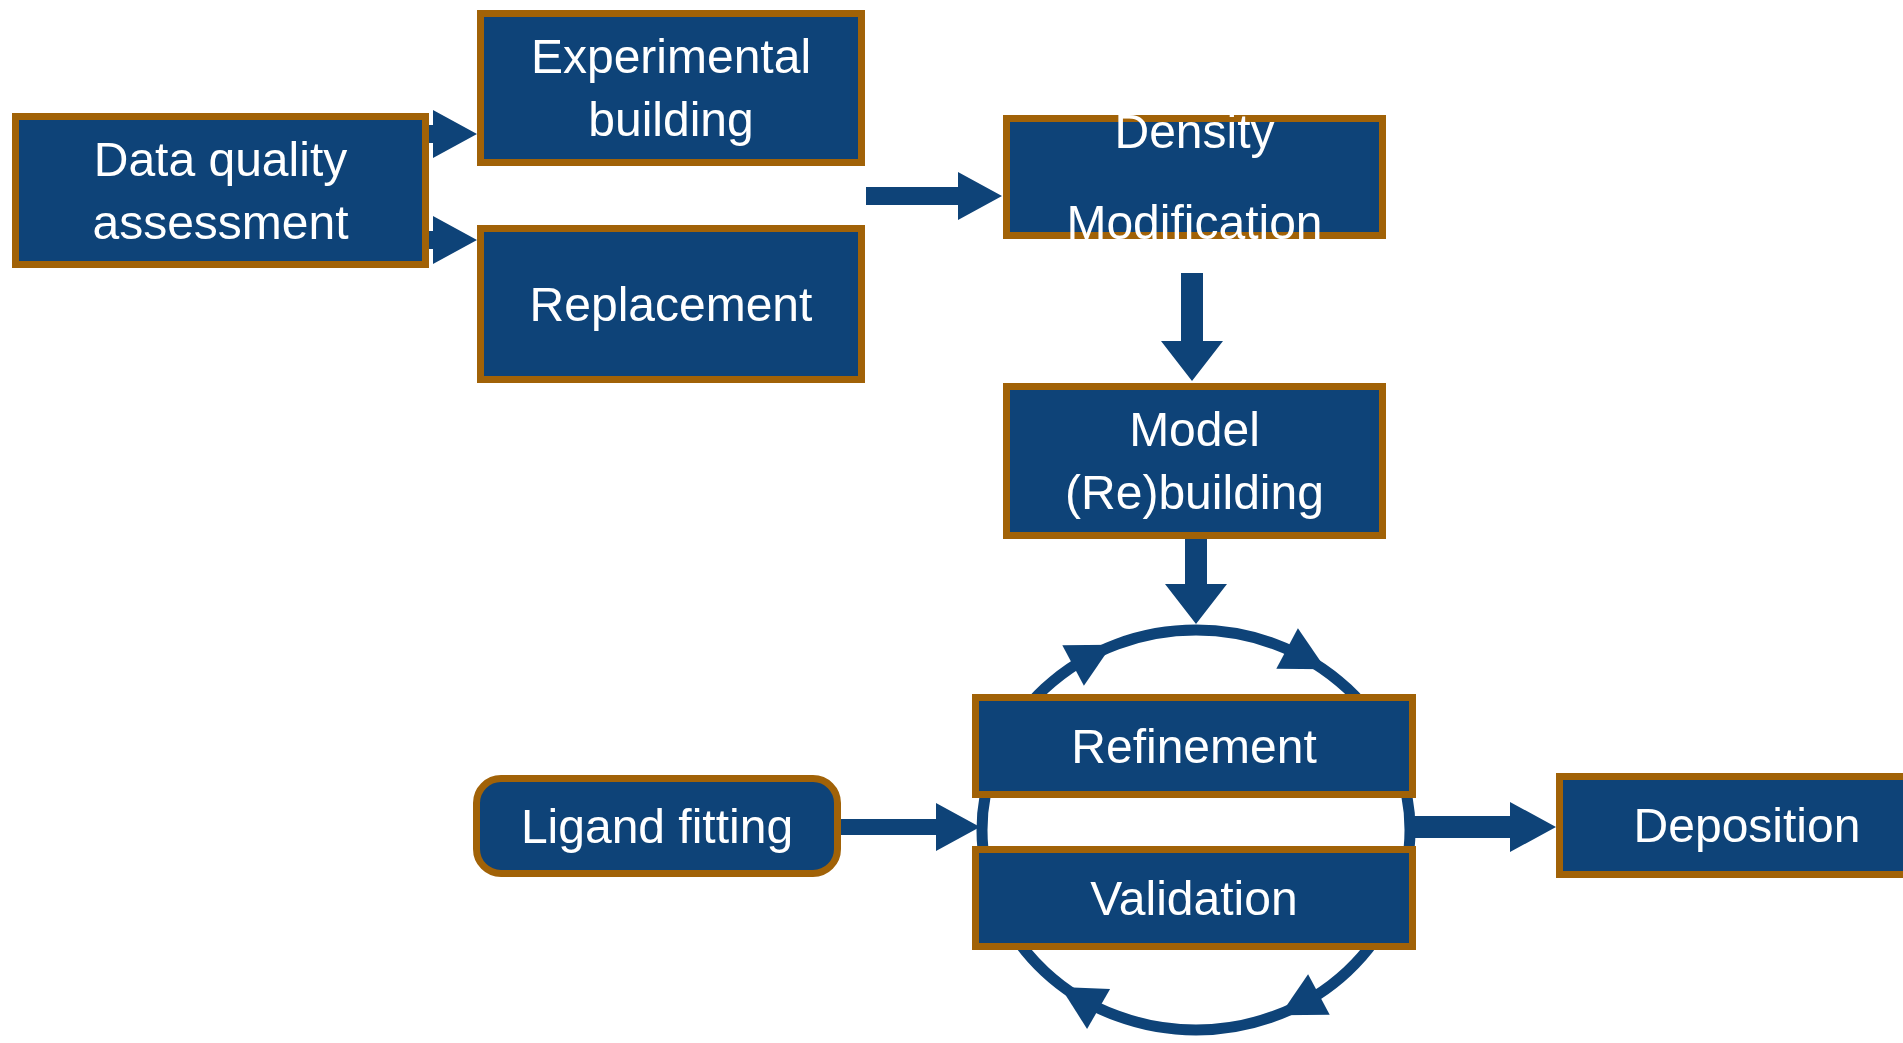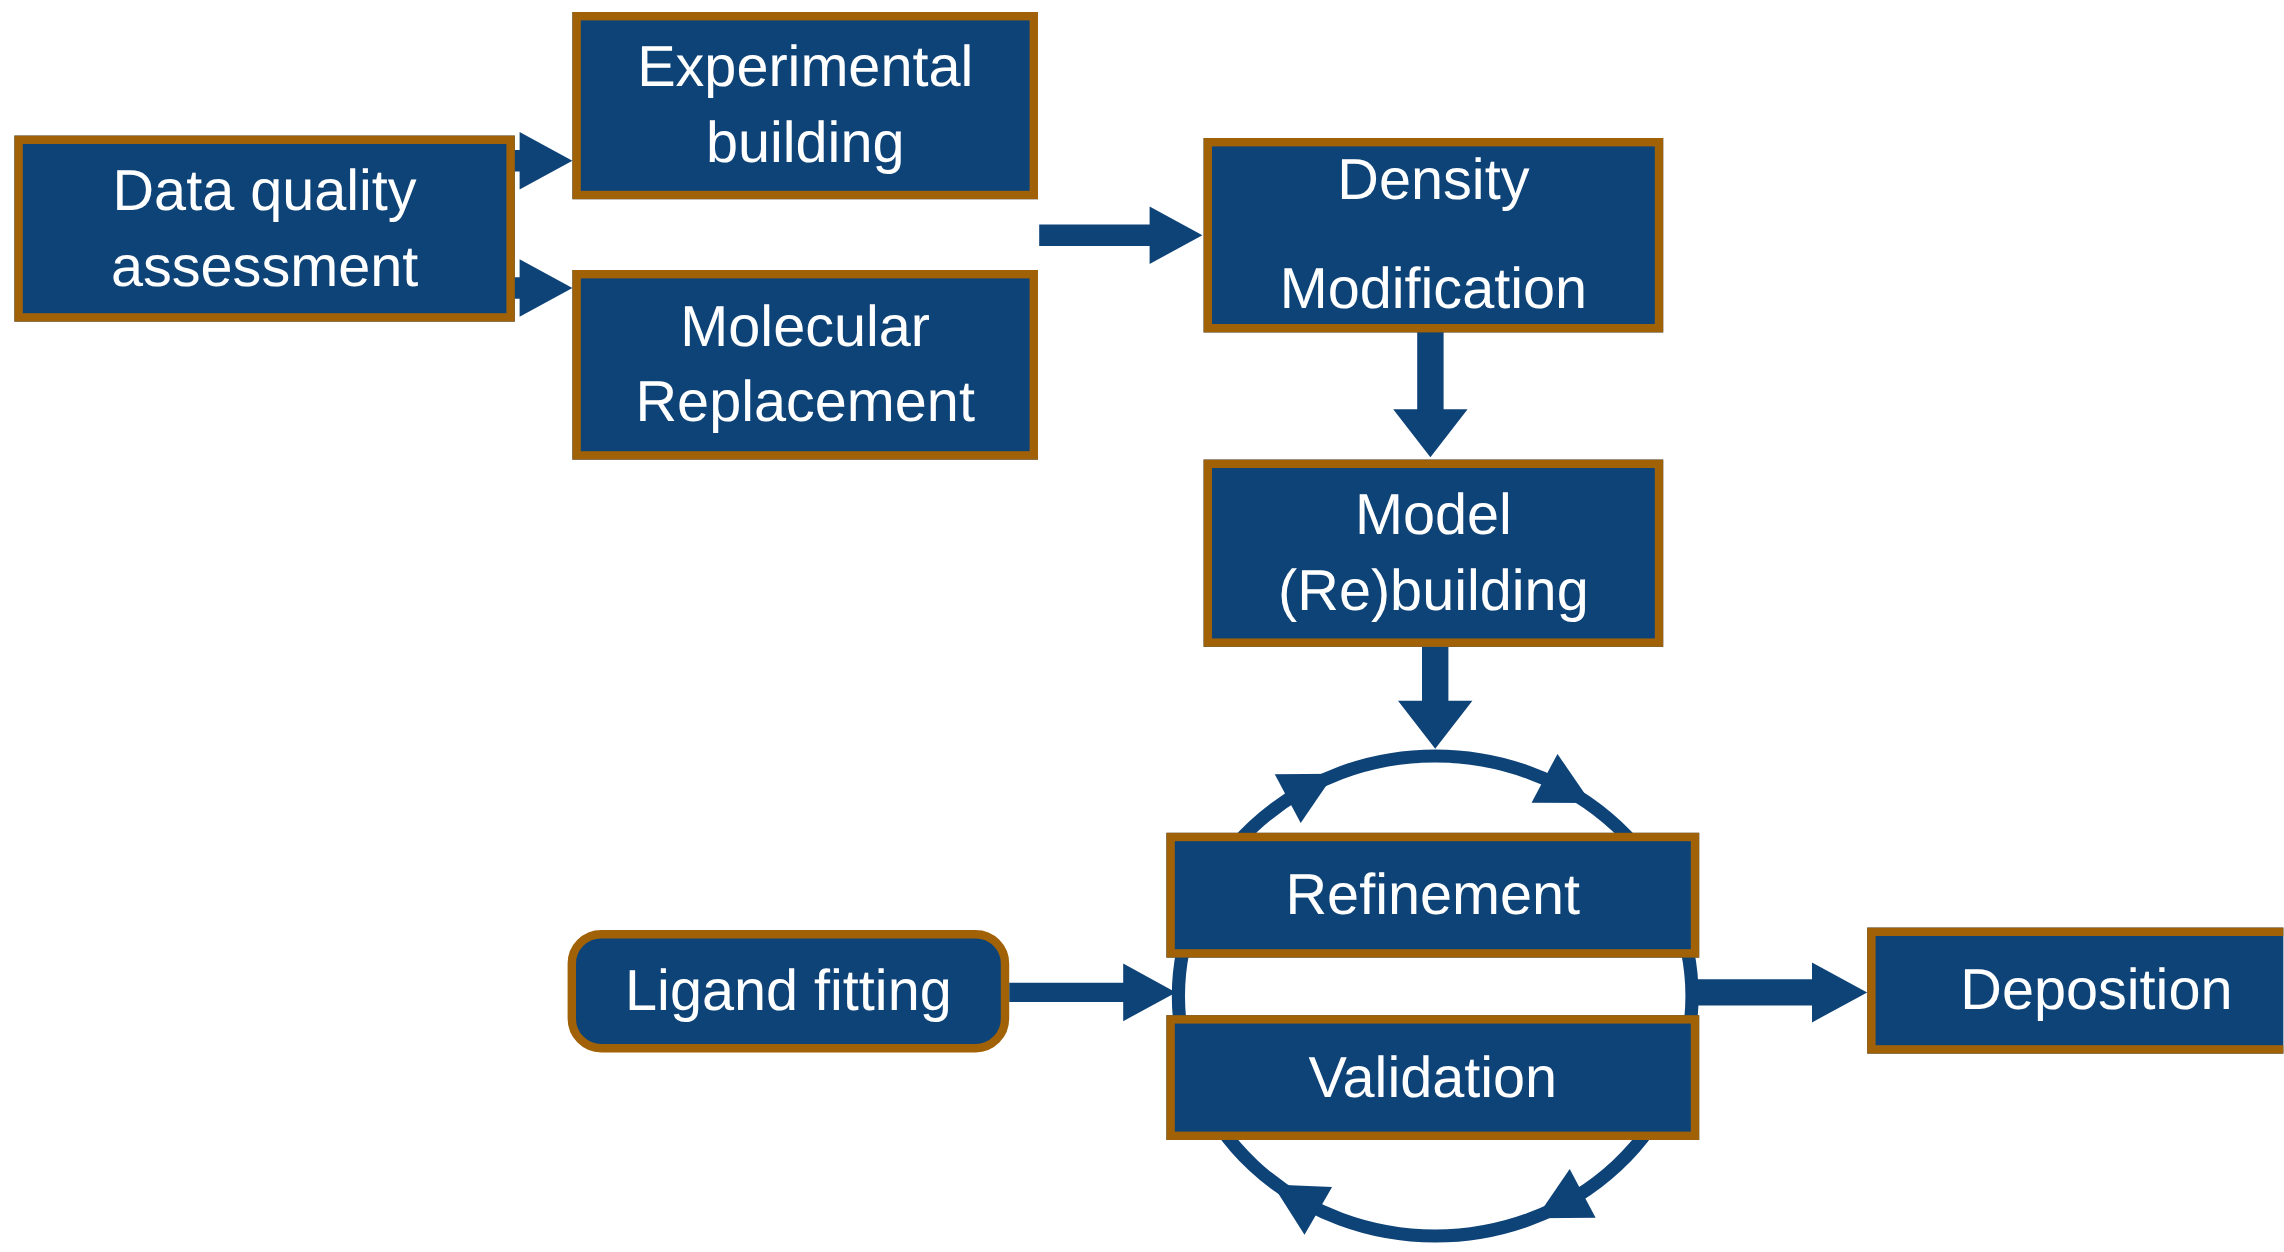--- a/index.html
+++ b/index.html
@@ -34,21 +34,21 @@
     justify-content: center;
     text-align: center;
     font-size: 48px;
     line-height: 63px;
     white-space: nowrap;
   }
   
   .n-data-quality       { left: 12px;   top: 113px; width: 417px; height: 155px; }
   .n-experimental       { left: 477px;  top: 10px;  width: 388px; height: 156px; }
   .n-molecular          { left: 477px;  top: 225px; width: 388px; height: 158px; }
-  .n-density            { left: 1003px; top: 115px; width: 383px; height: 162px; gap: 28px; }
+  .n-density            { left: 1003px; top: 115px; width: 383px; height: 124px; gap: 28px; }
   .n-model              { left: 1003px; top: 383px; width: 383px; height: 156px; }
   .n-refinement         { left: 972px;  top: 694px; width: 444px; height: 104px; align-items: center; }
   .n-validation         { left: 972px;  top: 846px; width: 444px; height: 104px; }
   .n-ligand             { left: 473px;  top: 775px; width: 368px; height: 102px; border-radius: 28px; }
   .n-deposition         { left: 1556px; top: 773px; width: 382px; height: 105px; }
 </style>
 </head>
 <body>
 
 <div class="canvas">
@@ -81,21 +81,20 @@
     <span>Data quality</span>
     <span>assessment</span>
   </div>
 
   <div class="node n-experimental">
     <span>Experimental</span>
     <span>building</span>
   </div>
 
   <div class="node n-molecular">
-    <span>Molecular</span>
     <span>Replacement</span>
   </div>
 
   <div class="node n-density">
     <span>Density</span>
     <span>Modification</span>
   </div>
 
   <div class="node n-model">
     <span>Model</span>

